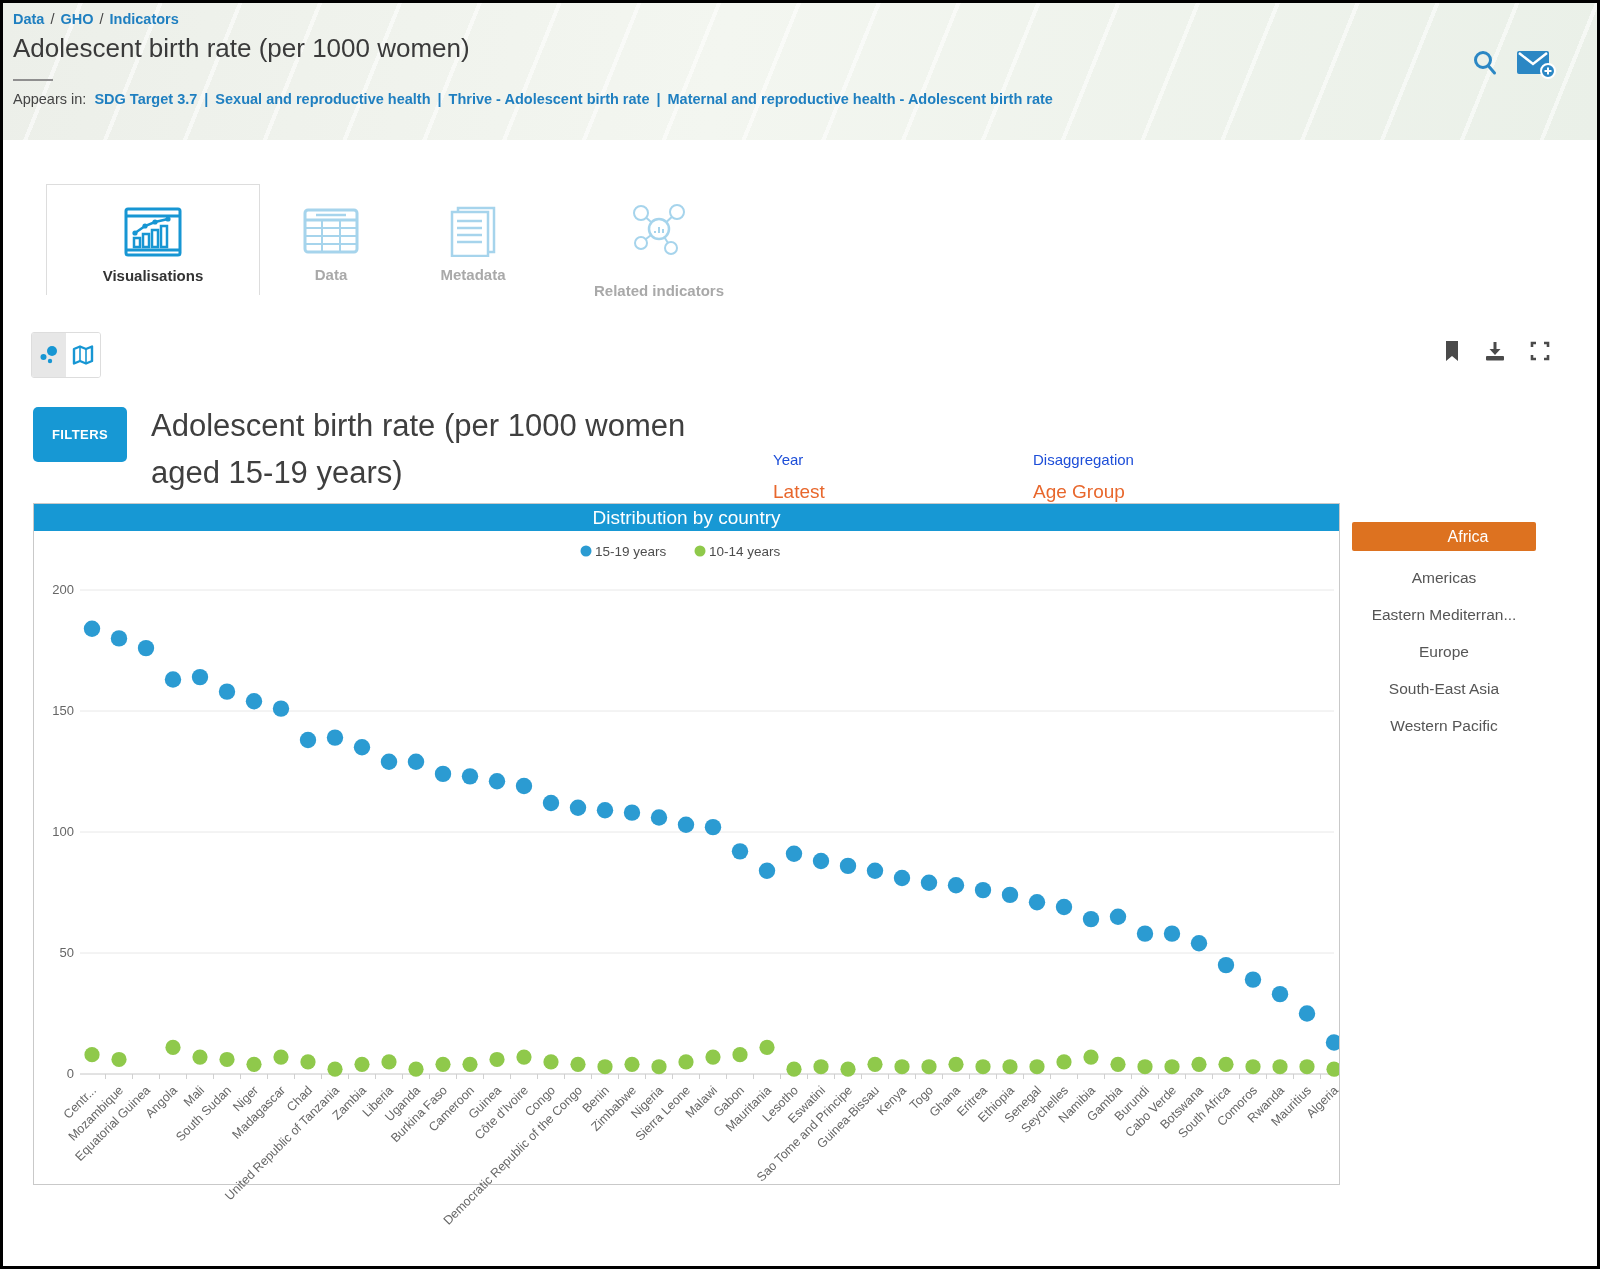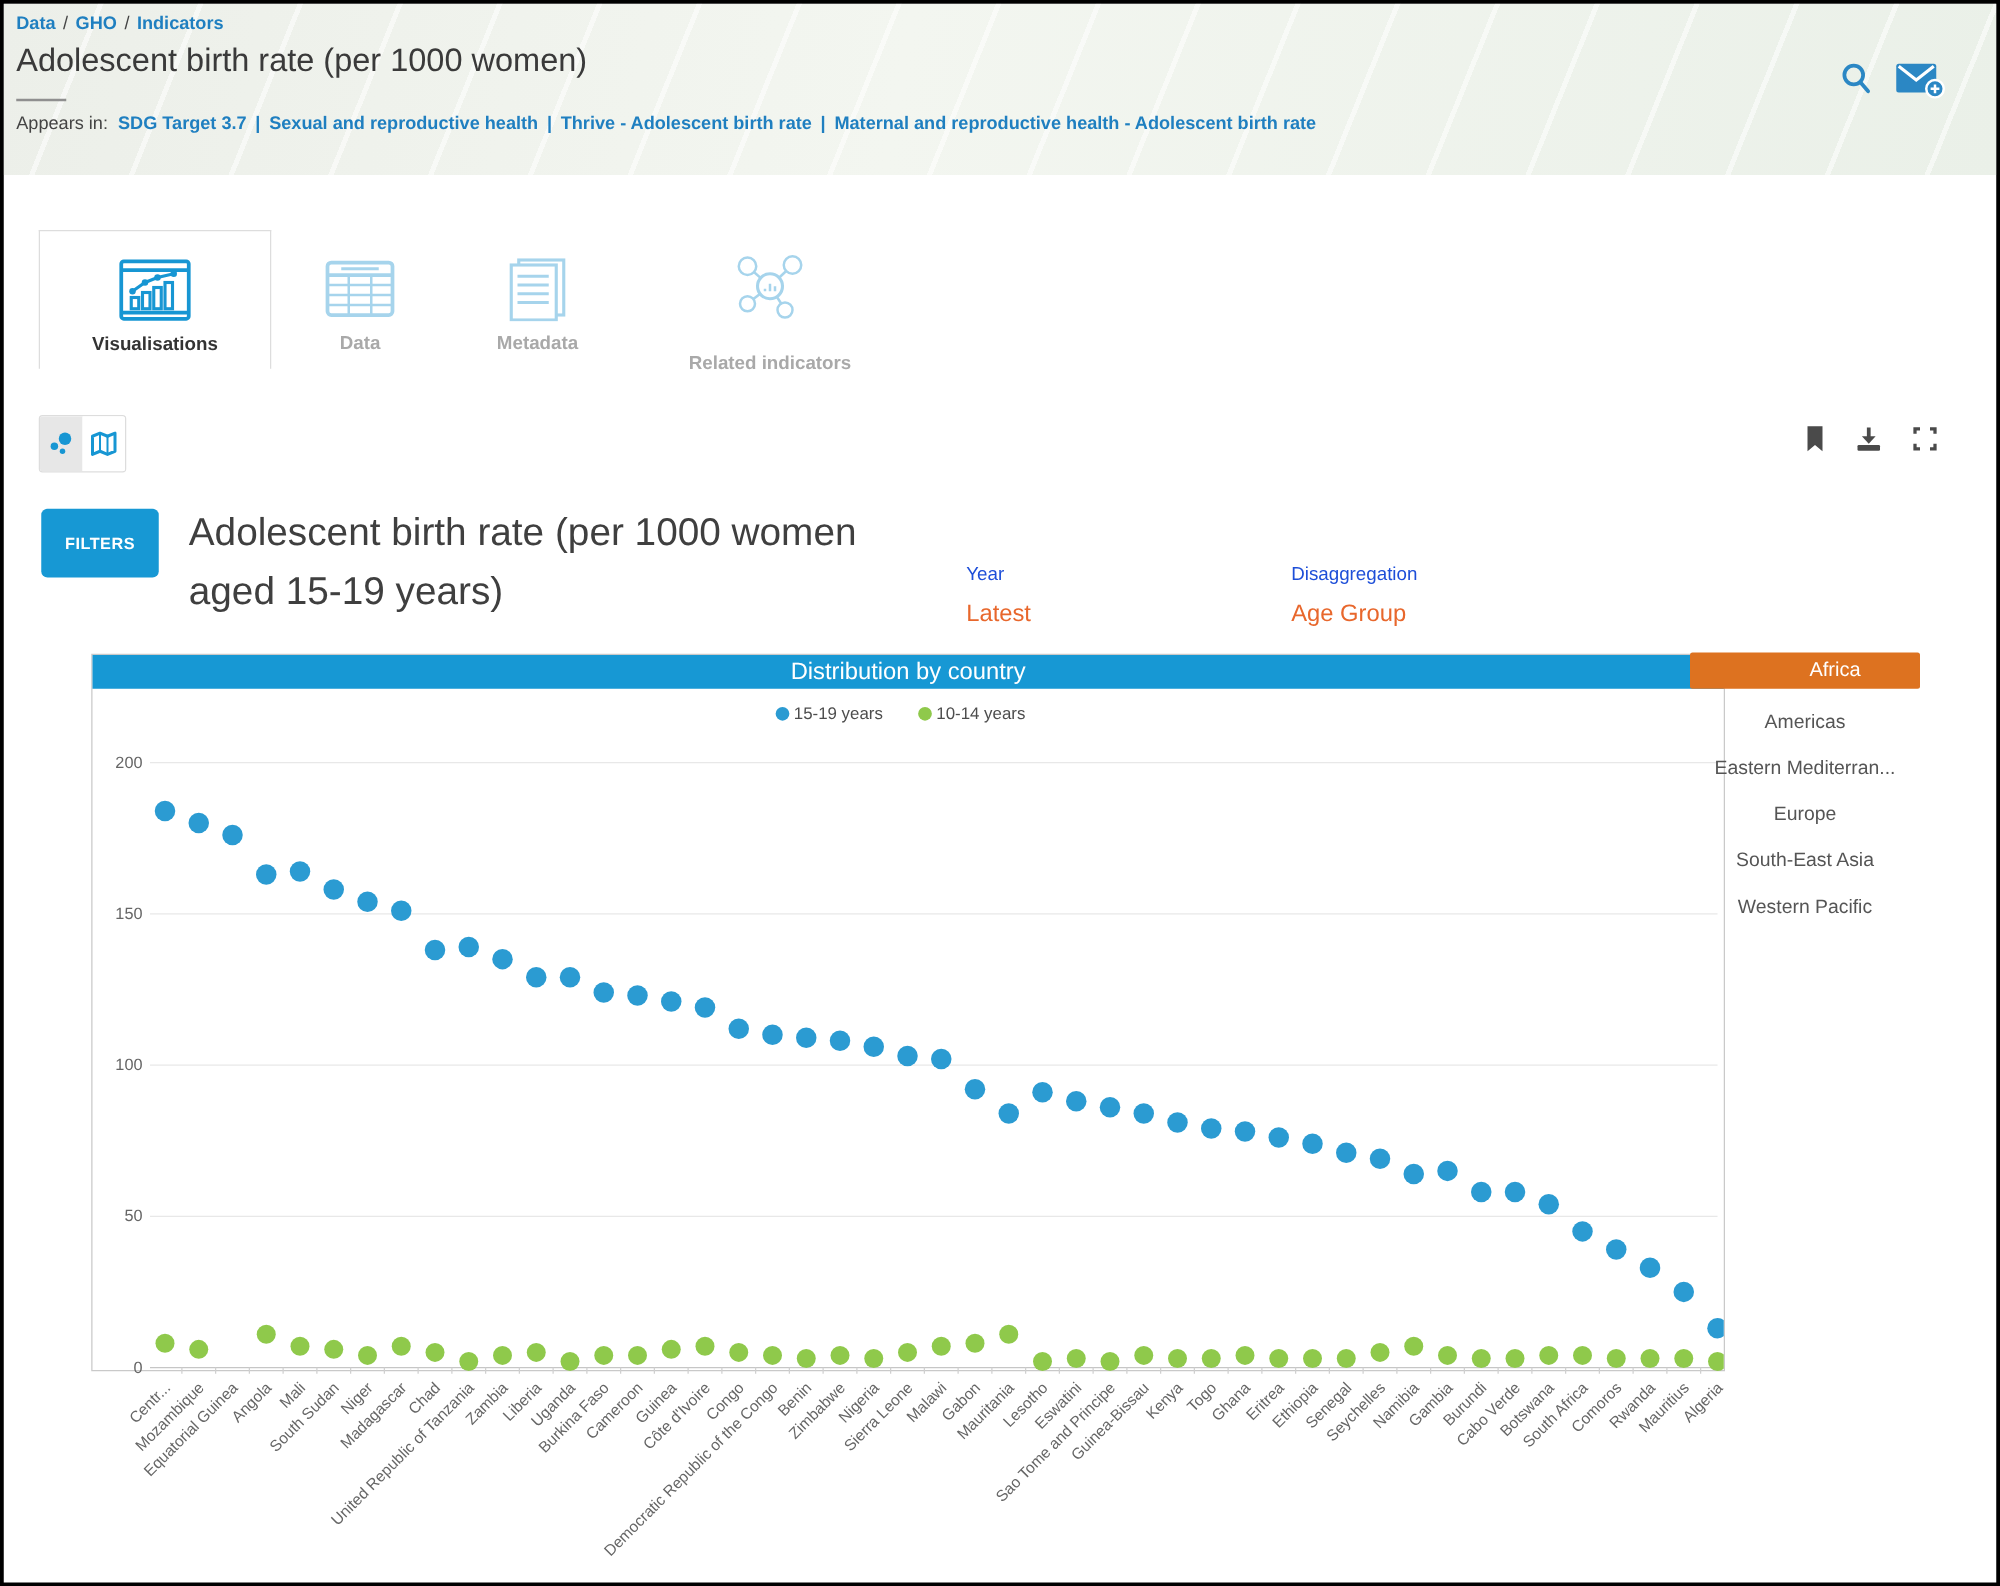--- a/index.html
+++ b/index.html
@@ -29,21 +29,21 @@
   .header-icons{position:absolute;right:40px;top:44px;display:flex;align-items:center;gap:16px;z-index:2;}
 
   
   .tabs{position:absolute;left:28px;top:181px;display:flex;}
   .tab{height:111px;display:flex;flex-direction:column;align-items:center;justify-content:flex-start;
        padding-top:18px;box-sizing:border-box;cursor:pointer;}
   .tab .icon-box{height:58px;display:flex;align-items:center;justify-content:center;}
   .tab .tab-label{font-size:15px;font-weight:bold;color:#a9a9a9;margin-top:6px;}
   .tab.active{background:#fff;border:1px solid #ddd;border-bottom:none;}
   .tab.active .tab-label{color:#333;}
-  .tab-vis{width:186px;}
+  .tab-vis{width:214px;margin-left:15px;}
   .tab-data{width:142px;}
   .tab-meta{width:142px;}
   .tab-rel{width:230px;gap:20px;}
 
   
   .view-toggle{position:absolute;left:28px;top:329px;display:flex;border:1px solid #ddd;border-radius:3px;overflow:hidden;}
   .vt-btn{width:34px;height:44px;display:flex;align-items:center;justify-content:center;background:#fff;cursor:pointer;}
   .vt-btn.active{background:#e7e7e7;}
   .right-tools{position:absolute;right:47px;top:337px;display:flex;gap:24px;align-items:center;}
   .right-tools .tool{cursor:pointer;}
@@ -53,22 +53,22 @@
     border-radius:5px;color:#fff;font-size:13px;font-weight:bold;letter-spacing:.4px;cursor:pointer;
     font-family:inherit;}
   .chart-big-title{position:absolute;left:148px;top:400px;width:600px;font-size:31px;line-height:1.5;color:#3f3f3f;}
   .filter-field{position:absolute;top:403px;}
   .filter-field .flabel{font-size:15px;color:#1d4ed8;margin-top:45px;}
   .filter-field .fvalue{font-size:19px;color:#e8672c;margin-top:13px;cursor:pointer;}
   .field-year{left:770px;}
   .field-disagg{left:1030px;}
 
   
-  .chart-card{position:absolute;left:30px;top:520px;width:1307px;height:574px;border:1px solid #c9c9c9;
-    box-sizing:border-box;background:#fff;margin-left:40px;}
+  .chart-card{position:absolute;left:30px;top:500px;width:1307px;height:682px;border:1px solid #c9c9c9;
+    box-sizing:border-box;background:#fff;}
   .chart-header{height:27px;background:#1798d4;color:#fff;font-size:19px;text-align:center;line-height:27px;}
   #chart-svg{display:block;}
 
   
   .region-list{position:absolute;left:1349px;top:519px;width:184px;}
   .region{width:100%;box-sizing:border-box;text-align:center;font-size:15.5px;color:#555;
     height:37px;line-height:37px;cursor:pointer;}
   .region.selected{height:29px;line-height:29px;background:#dd7220;border-radius:2px;color:#fff;
     font-size:16px;margin-bottom:8px;padding-left:48px;}
 </style>

